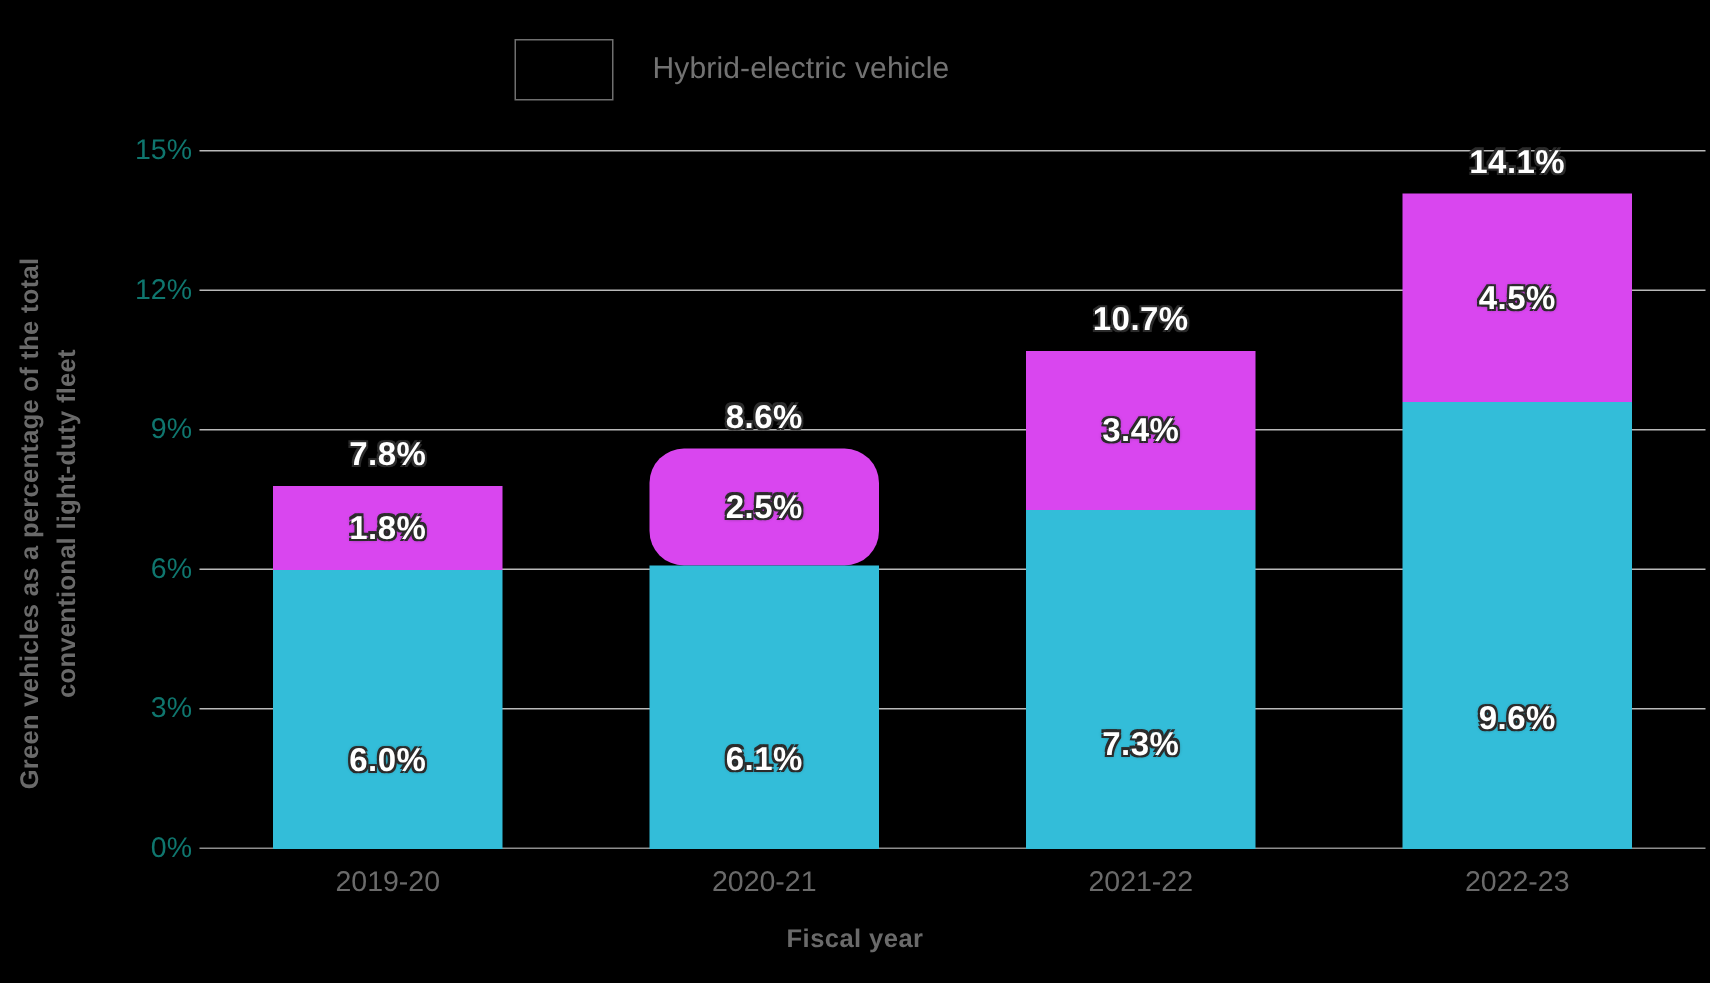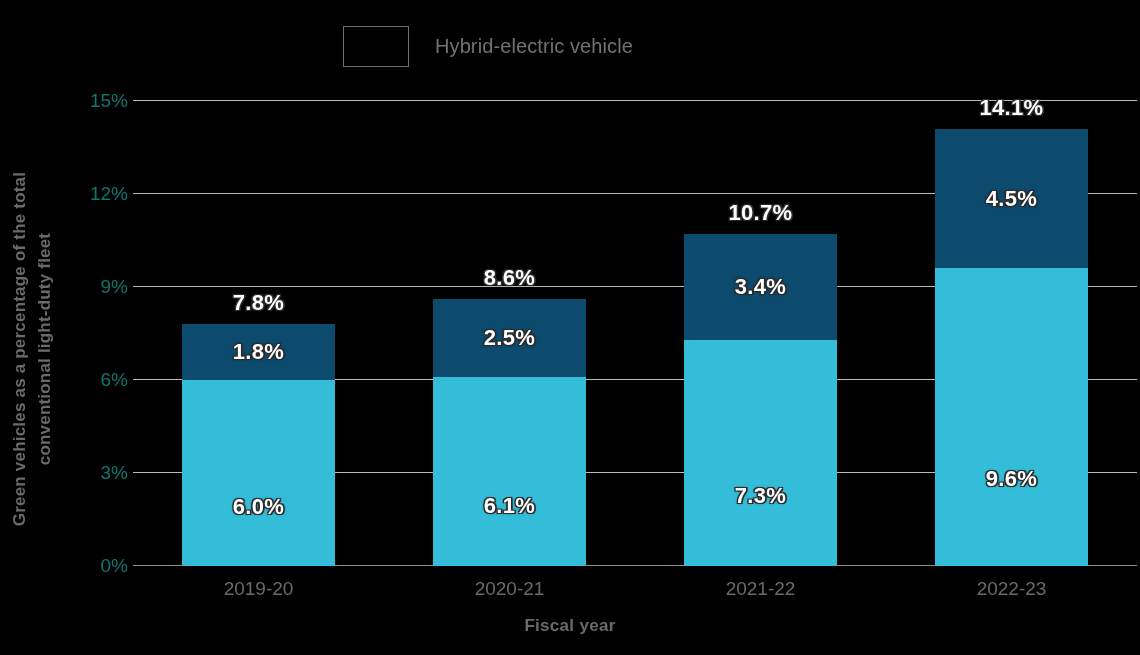--- a/index.html
+++ b/index.html
@@ -85,21 +85,21 @@
     width: 153px;
   }
   .seg {
     position: relative;
     width: 100%;
     display: flex;
     align-items: center;
     justify-content: center;
   }
   .seg.hev { background: #33bdd9; }
-  .seg.zev { background: #0c4a6e; }
+  .seg.zev { background: #d946ef; }
 
   .seg-label {
     font-size: 22px;
     font-weight: bold;
     color: #ffffff;
     letter-spacing: 0.3px;
     text-shadow:
       -1.4px -1.4px 0 #2b2b2b,
        1.4px -1.4px 0 #2b2b2b,
       -1.4px  1.4px 0 #2b2b2b,
@@ -205,21 +205,21 @@
           <div class="total-label" style="bottom: 249.8px;">7.8%</div>
           <div class="seg zev" style="height: 55.8px;">
             <span class="seg-label">1.8%</span>
           </div>
           <div class="seg hev" style="height: 186px;">
             <span class="seg-label" style="bottom: 46.5px;">6.0%</span>
           </div>
         </div>
         <div class="bar-group" style="left: 300px;">
           <div class="total-label" style="bottom: 274.6px;">8.6%</div>
-          <div class="seg zev" style="height: 77.5px;">
+          <div class="seg zev" style="height: 77.5px; border-radius: 23px;">
             <span class="seg-label">2.5%</span>
           </div>
           <div class="seg hev" style="height: 189.1px;">
             <span class="seg-label" style="bottom: 47.275px;">6.1%</span>
           </div>
         </div>
         <div class="bar-group" style="left: 551px;">
           <div class="total-label" style="bottom: 339.7px;">10.7%</div>
           <div class="seg zev" style="height: 105.4px;">
             <span class="seg-label">3.4%</span>

